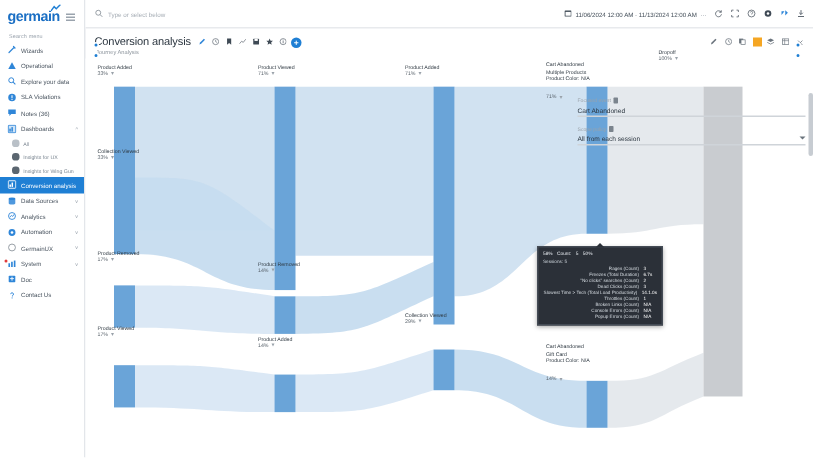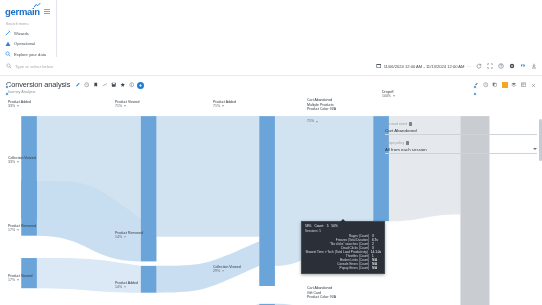--- a/index.html
+++ b/index.html
@@ -2,21 +2,21 @@
 <html><head>
 <meta charset="utf-8">
 <style>
   * { box-sizing: border-box; margin: 0; padding: 0; }
   html, body {
     width: 542px; height: 305px;
     background: #ffffff;
     font-family: "Liberation Sans", sans-serif;
     overflow: hidden;
   }
-  #app { position: relative; width: 542px; height: 305px; display: flex; flex-direction: column; }
+  #app { position: relative; width: 542px; height: 305px; display: flex; }
 
   
   .sidebar {
     width: 57px; height: 305px;
     background: #ffffff;
     border-right: 1px solid #e3e6ea;
     flex: 0 0 57px;
     position: relative;
     overflow: hidden;
   }

